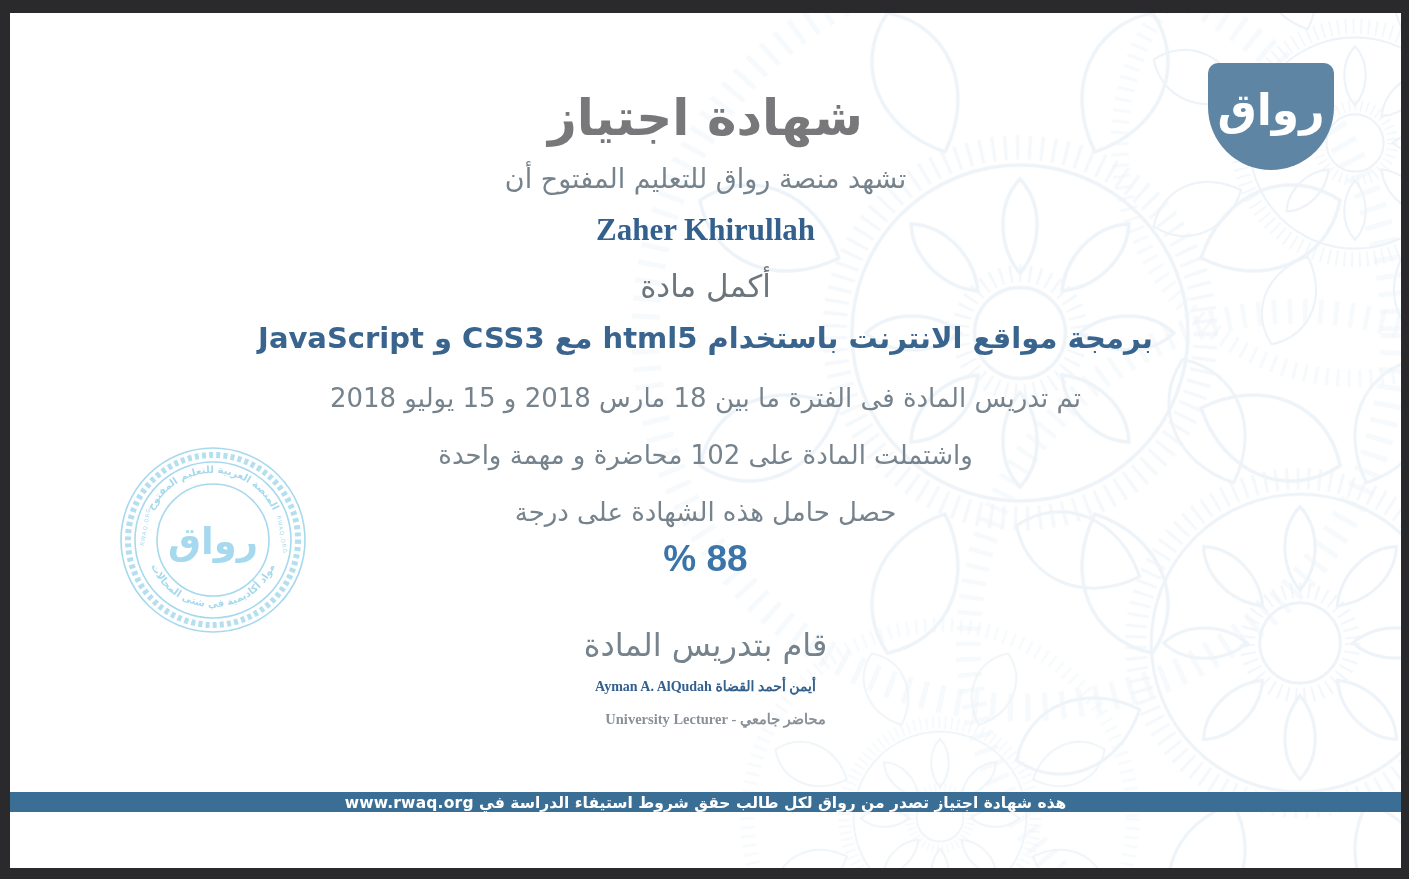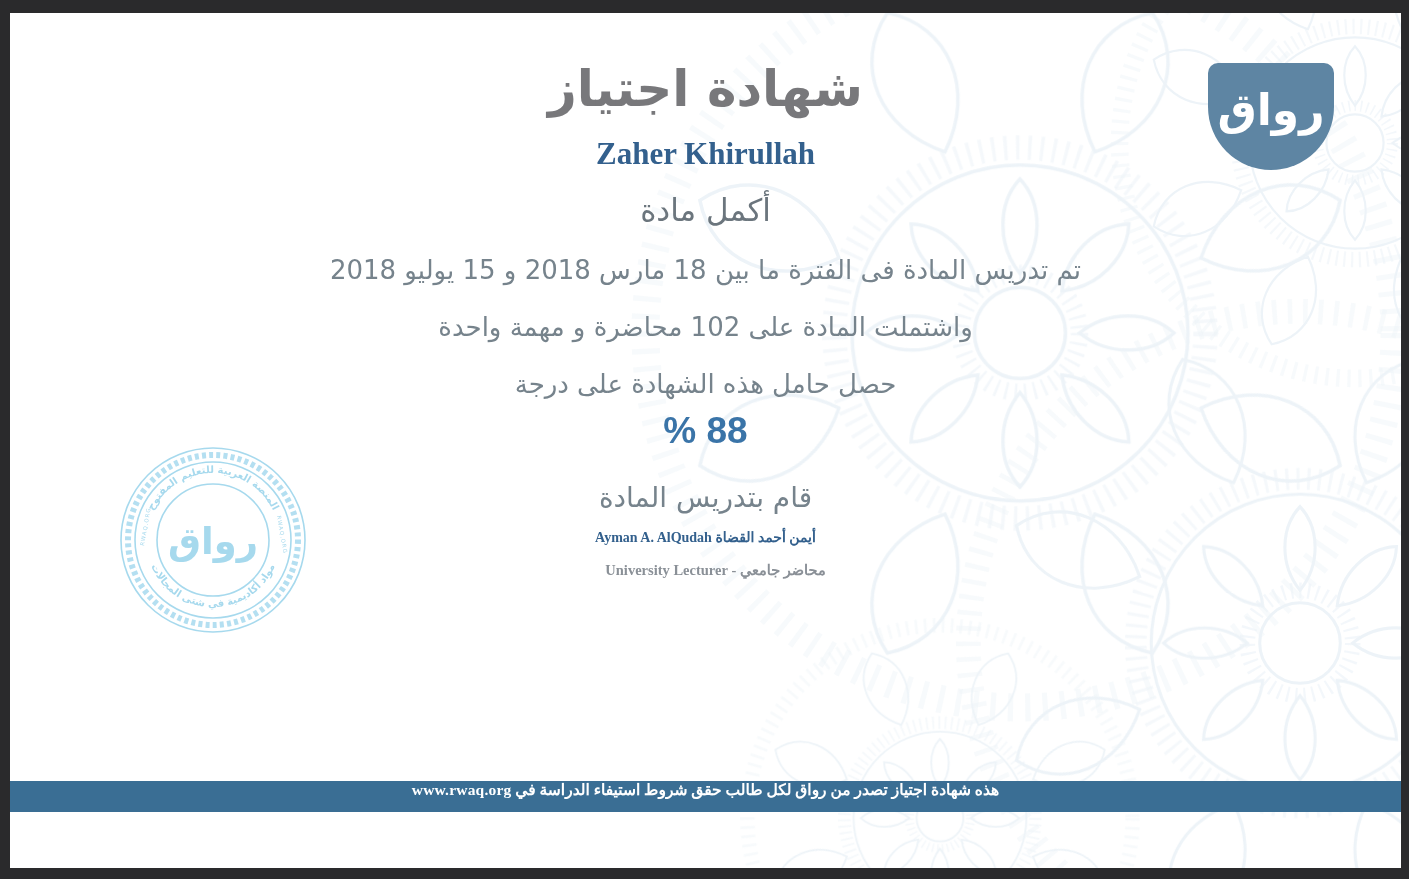--- a/index.html
+++ b/index.html
@@ -57,21 +57,21 @@
     width:200px;height:200px;
     opacity:.92;
   }
   
   .content{
     position:relative;
     width:100%;height:100%;
     text-align:center;
   }
   .cert-title{
-    padding-top:44px;
+    padding-top:73px;
     font-size:50px;font-weight:600;color:var(--title-grey);
     line-height:1.3;
   }
   .cert-subtitle{
     margin-top:8px;
     font-size:27px;color:var(--body-grey);line-height:1.45;
   }
   .student-name{
     margin-top:14px;
     font-family:"Liberation Serif","DejaVu Serif",serif;
@@ -88,38 +88,38 @@
   .body-line{
     margin-top:18px;
     font-size:26px;color:var(--body-grey);line-height:1.5;
   }
   .grade-value{
     margin-top:6px;
     font-family:Liberation Sans, sans-serif;
     font-size:37px;font-weight:bold;color:var(--grade-blue);
   }
   .instructor-heading{
-    margin-top:26px;
-    font-size:28px;color:var(--body-grey);line-height:1.45;
+    margin-top:42px;
+    font-size:32px;color:var(--body-grey);line-height:1.45;
   }
   .instructor-name{
     margin-top:10px;
     font-family:"Liberation Serif","DejaVu Serif",serif;
     font-size:14px;font-weight:bold;color:var(--name-blue);
   }
   .instructor-title{
     margin-top:16px;
     font-family:"Liberation Serif","DejaVu Serif",serif;
     font-size:14.5px;font-weight:bold;color:var(--muted-grey);padding-left:20px;
   }
   
   .footer-bar{
-    position:absolute;left:0;right:0;bottom:56px;height:31px;
+    position:absolute;left:0;right:0;bottom:56px;height:20px;
     background:var(--footer-blue);
-    display:flex;align-items:flex-start;justify-content:center;font-family:Liberation Serif, serif;
+    display:flex;align-items:flex-end;justify-content:center;
   }
   .footer-bar span{
     color:#fff;font-size:15.5px;font-weight:bold;letter-spacing:.2px;
   }
 </style>
 </head>
 <body>
 
 <div class="frame">
   <div class="page">
@@ -183,22 +183,24 @@
       <text font-size="10" fill="var(--stamp-blue)" font-weight="bold">
         <textPath href="#stampArcBottom" startOffset="50%" text-anchor="middle">مواد أكاديمية في شتى المجالات</textPath>
       </text>
       <text transform="translate(-69,6) rotate(-80)" font-size="5.5" letter-spacing="1" fill="var(--stamp-blue)">RWAQ.ORG</text>
       <text transform="translate(64,-24) rotate(80)" font-size="5.5" letter-spacing="1" fill="var(--stamp-blue)">RWAQ.ORG</text>
       <text x="0" y="14" text-anchor="middle" font-size="37" font-weight="bold" fill="var(--stamp-blue)">رواق</text>
     </svg>
 
     <div class="content">
       <div class="cert-title" dir="rtl">شهادة اجتياز</div>
+      <div class="cert-subtitle" dir="rtl">تشهد منصة رواق للتعليم المفتوح أن</div>
       <div class="student-name" dir="ltr">Zaher Khirullah</div>
       <div class="completed-label" dir="rtl">أكمل مادة</div>
+      <div class="course-title" dir="rtl">برمجة مواقع الانترنت باستخدام html5 مع CSS3 و JavaScript</div>
       <div class="body-line" dir="rtl">تم تدريس المادة فى الفترة ما بين 18 مارس 2018 و 15 يوليو 2018</div>
       <div class="body-line" dir="rtl">واشتملت المادة على 102 محاضرة و مهمة واحدة</div>
       <div class="body-line" dir="rtl">حصل حامل هذه الشهادة على درجة</div>
       <div class="grade-value" dir="ltr">% 88</div>
       <div class="instructor-heading" dir="rtl">قام بتدريس المادة</div>
       <div class="instructor-name" dir="rtl">أيمن أحمد القضاة Ayman A. AlQudah</div>
       <div class="instructor-title" dir="rtl">محاضر جامعي - University Lecturer</div>
     </div>
 
     <div class="footer-bar">

